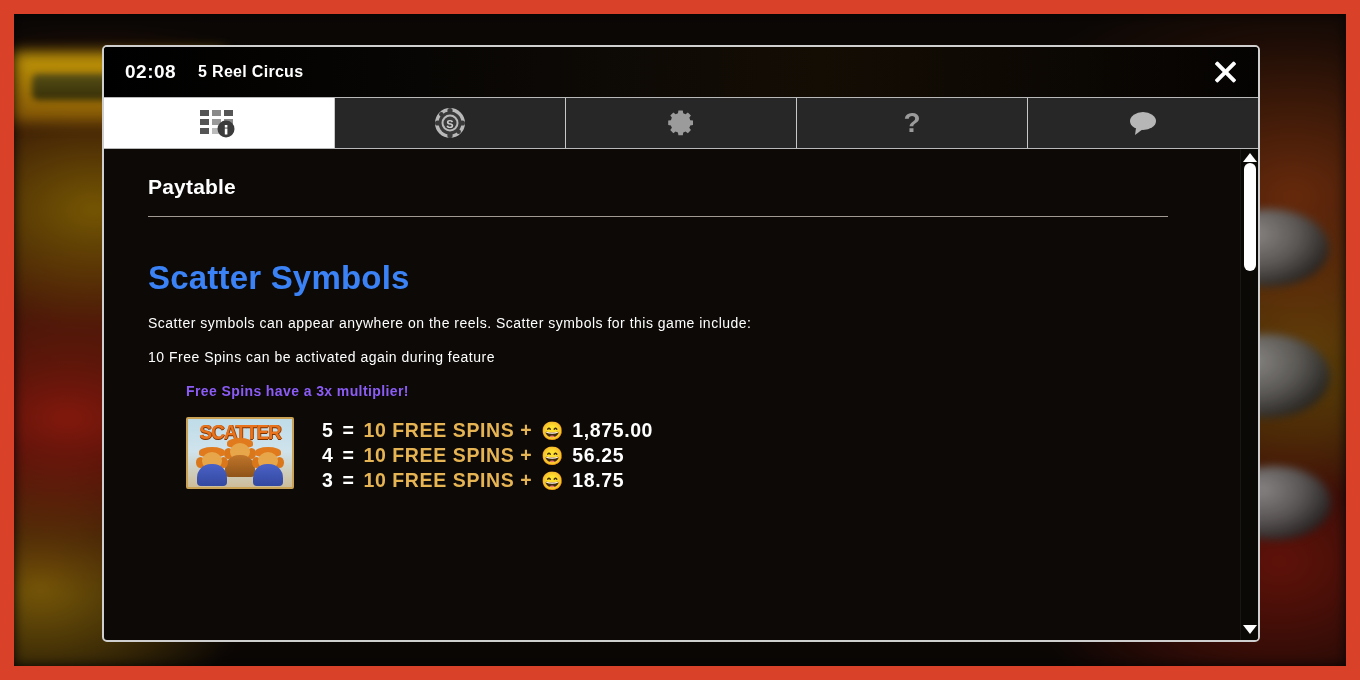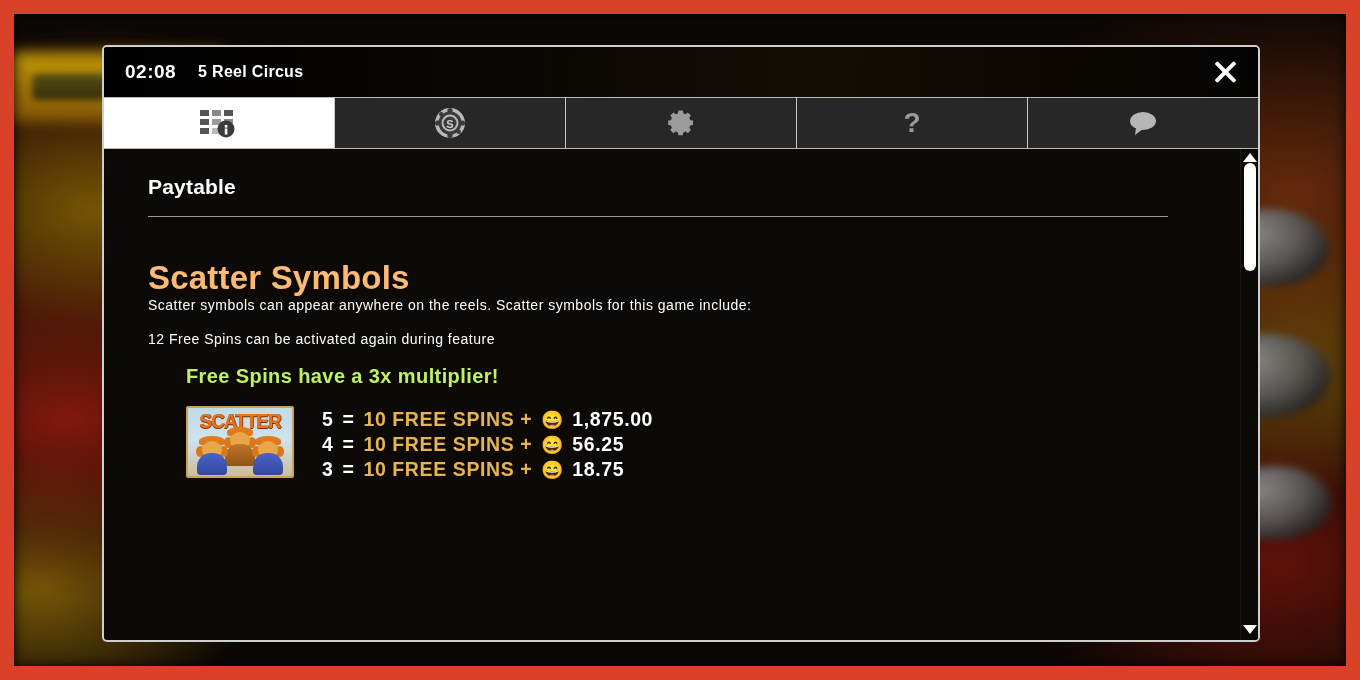--- a/index.html
+++ b/index.html
@@ -202,44 +202,45 @@
     letter-spacing: 0.2px;
     margin-top: 8px;
   }
   .divider {
     height: 1px;
     background: #a09a93;
     margin: 17px 42px 0 0;
   }
 
   .h1 {
-    color: #fdba74;
+    color: #3b82f6;
     font-size: 33px;
     font-weight: bold;
     letter-spacing: 0.2px;
     margin-top: 42px;
+    margin-bottom: 18px;
   }
   .para {
     color: #ffffff;
     font-size: 14px;
     font-weight: normal;
     letter-spacing: 0.5px;
     margin-bottom: 18px;
     position: relative;
     z-index: 2;
   }
   .h2 {
     color: #ffffff;
     font-size: 25px;
     font-weight: bold;
     margin: 30px 0 26px 38px;
   }
   .sub-note {
-    color: #bef264;
-    font-size: 20px;
+    color: #8b5cf6;
+    font-size: 14px;
     font-weight: bold;
     letter-spacing: 0.4px;
     margin: 12px 0 18px 38px;
   }
 
   
   .payout-block {
     display: flex;
     align-items: flex-start;
     margin-left: 38px;
@@ -464,21 +465,21 @@
 
       <div class="content-wrap">
         <div class="content">
 
           <div class="section-title">Paytable</div>
           <div class="divider"></div>
 
           <div class="h1">Scatter Symbols</div>
 
           <div class="para">Scatter symbols can appear anywhere on the reels. Scatter symbols for this game include:</div>
-          <div class="para">12 Free Spins can be activated again during feature</div>
+          <div class="para">10 Free Spins can be activated again during feature</div>
 
           <div class="sub-note">Free Spins have a 3x multiplier!</div>
 
           <div class="payout-block">
 
             <div class="scatter-symbol">
               <div class="sc-word">SCATTER</div>
               <div class="sc-clown mid">
                 <div class="sc-hat"></div>
                   <div class="sc-hair-l"></div>

